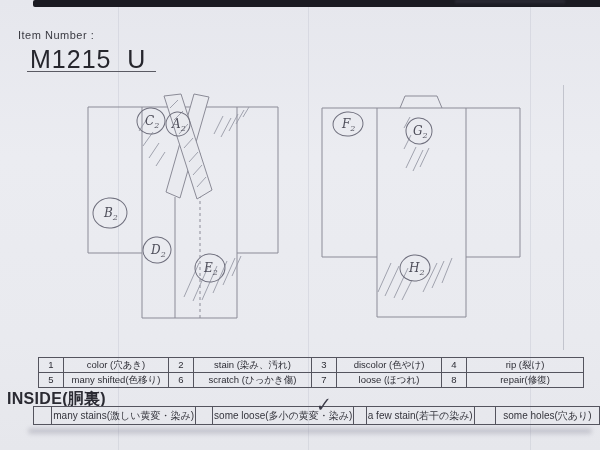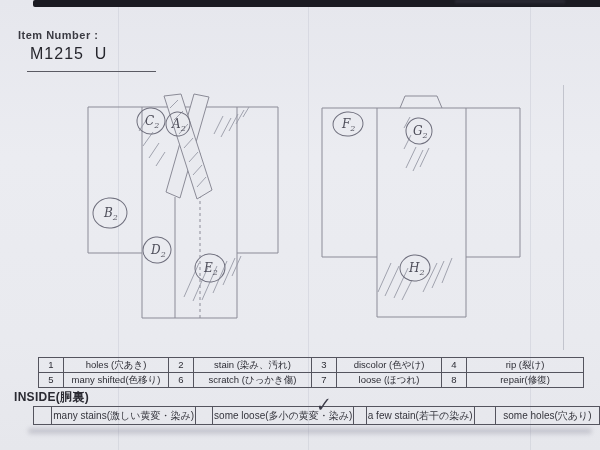--- a/index.html
+++ b/index.html
@@ -7,37 +7,37 @@
     position:relative; width:600px; height:450px; overflow:hidden;
     background: linear-gradient(180deg,#e6e7ed 0%,#ebecf1 35%,#e9eaef 75%,#e6e7ec 100%);
     font-family:"Liberation Sans", sans-serif;
   }
   .crease { position:absolute; top:0; bottom:0; width:1px; background:#c6c7d2; opacity:.45; }
   .crease.strong { background:#a9aab6; opacity:.6; }
   .topbar { position:absolute; left:33px; top:0; right:0; height:7px; background:#1b1b22; border-radius:2px 0 0 2px; }
   .corner-smudge { position:absolute; left:455px; top:0; width:110px; height:5px;
     background:linear-gradient(180deg,rgba(70,70,85,.5),rgba(70,70,85,0)); filter:blur(1px); }
 
-  .item-label { position:absolute; left:18px; top:29px; font-size:11px; font-weight:bold; color:#3a3a42; letter-spacing:.5px; }
-  .item-value { position:absolute; left:30px; top:45px; font-size:16px; color:#26262d; letter-spacing:1px; white-space:pre; }
+  .item-label { position:absolute; left:18px; top:29px; font-size:11px; font-weight:normal; color:#3a3a42; letter-spacing:.5px; }
+  .item-value { position:absolute; left:30px; top:45px; font-size:25px; color:#26262d; letter-spacing:1px; white-space:pre; }
   .item-underline { position:absolute; left:27px; top:71px; width:129px; height:1px; background:#5a5a63; }
 
   svg.diagram { position:absolute; left:0; top:0; }
   .pencil { stroke:#8b8b97; stroke-width:1; fill:none; }
   .pencil-fill { stroke:#8b8b97; stroke-width:1; fill:#e9eaef; }
   .hatch { stroke:#979aa6; stroke-width:0.9; fill:none; }
   .marker-ellipse { stroke:#6f6f7d; stroke-width:1; fill:none; }
   .marker-text { font-family:"DejaVu Serif", serif; font-style:italic; font-size:12px; fill:#4c4c58; }
   .marker-sub { font-size:8px; }
 
   table.cond { position:absolute; left:38px; top:357px; border-collapse:collapse; table-layout:fixed; }
   table.cond td { border:1px solid #54545e; height:14px; font-size:9.5px; color:#2d2d35;
     text-align:center; vertical-align:middle; padding:0 1px; white-space:nowrap; overflow:hidden; line-height:14px; }
 
-  .inside-heading { position:absolute; left:14px; top:389px; font-size:12px; font-weight:bold; color:#2a2a32; letter-spacing:.3px; }
+  .inside-heading { position:absolute; left:7px; top:389px; font-size:16px; font-weight:bold; color:#2a2a32; letter-spacing:.3px; }
   table.inside { position:absolute; left:33px; top:406px; border-collapse:collapse; table-layout:fixed; }
   table.inside td { border:1px solid #54545e; height:17px; font-size:10px; color:#34343c;
     text-align:center; vertical-align:middle; padding:0 1px; white-space:nowrap; overflow:hidden; }
 
   .checkmark { position:absolute; left:316px; top:393px; font-size:19px; color:#3c3c49;
     transform:rotate(-6deg) skewX(-8deg); font-family:"DejaVu Serif", serif; }
 
   .table-shadow { position:absolute; left:28px; top:428px; width:564px; height:6px;
     background:rgba(115,115,132,.28); filter:blur(2px); border-radius:3px; }
 </style>
@@ -177,21 +177,21 @@
       <col style="width:25px">
         <col style="width:118px">
       <col style="width:25px">
         <col style="width:105px">
       <col style="width:25px">
         <col style="width:117px">
     </colgroup>
     <tbody id="cond-body">
         <tr>
           <td>1</td>
-          <td>holes (穴あき)</td>
+          <td>color (穴あき)</td>
           <td>2</td>
           <td>stain (染み、汚れ)</td>
           <td>3</td>
           <td>discolor (色やけ)</td>
           <td>4</td>
           <td>rip (裂け)</td>
         </tr>
         <tr>
           <td>5</td>
           <td>many shifted(色移り)</td>

